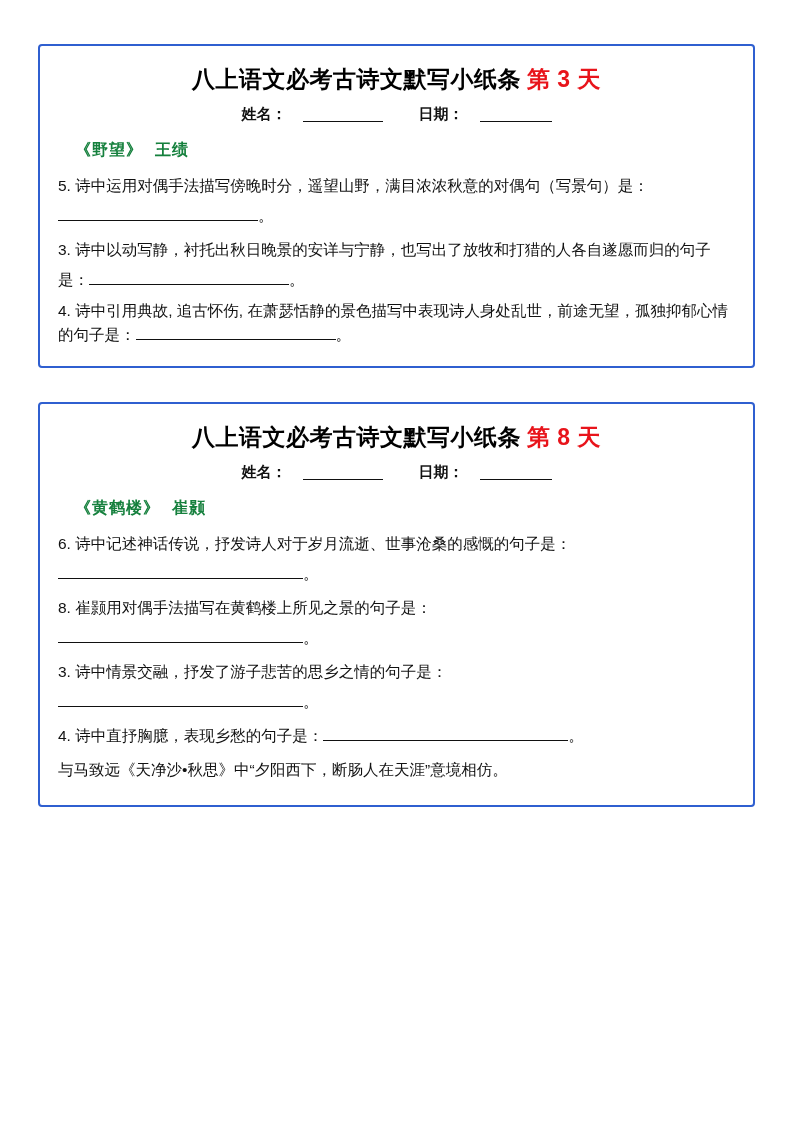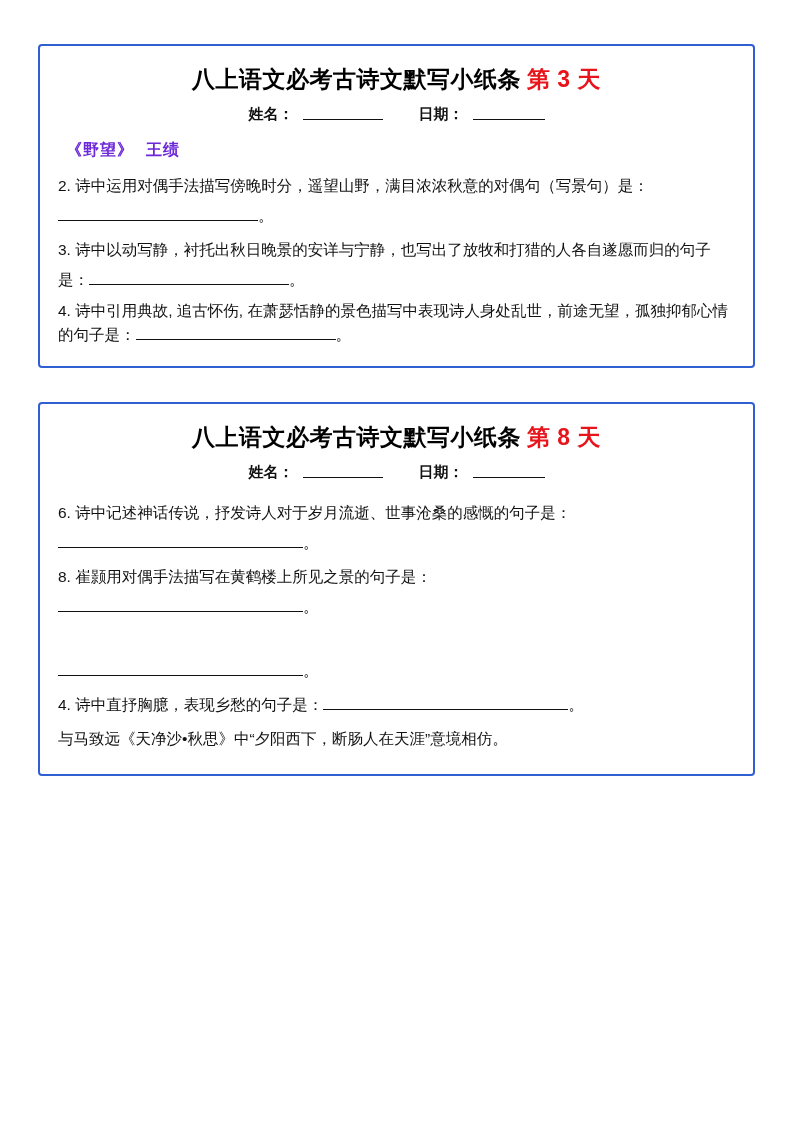--- a/index.html
+++ b/index.html
@@ -46,39 +46,39 @@
     display: flex;
     justify-content: center;
     align-items: flex-end;
     gap: 36px;
     font-size: 15px;
     margin-bottom: 16px;
     color: #111111;
   }
   .meta-item {
     display: flex;
-    align-items: flex-start;
-    gap: 9px;
+    align-items: center;
+    gap: 16px;
   }
   .meta-label {
     font-size: 15px;
     font-weight: bold;
   }
   .blank-line {
     display: inline-block;
     border-bottom: 1.6px solid #111111;
     height: 14px;
   }
   .blank-w80 { width: 80px; }
   .blank-w72 { width: 72px; }
   .poem-head {
-    color: #6d28d9;
+    color: #15803d;
     font-weight: bold;
     font-size: 16px;
-    margin: 4px 0 10px 8px;
+    margin: 4px 0 10px 17px;
     letter-spacing: 1px;
   }
   .poem-head .author {
     margin-left: 12px;
   }
   .q {
     font-size: 15.5px;
     line-height: 30px;
     margin: 0 0 4px 0;
     text-align: left;
@@ -115,21 +115,21 @@
         <span class="blank-line blank-w72"></span>
       </div>
     </div>
 
     <div class="poem-head">
       <span>《野望》</span><span class="author">王绩</span>
     </div>
 
 
     <p class="q">
-      <span>2. 诗中运用对偶手法描写傍晚时分，遥望山野，满目浓浓秋意的对偶句（写景句）是：</span><span class="under u-long"></span><span>。</span>
+      <span>5. 诗中运用对偶手法描写傍晚时分，遥望山野，满目浓浓秋意的对偶句（写景句）是：</span><span class="under u-long"></span><span>。</span>
     </p>
 
     <p class="q">
       <span>3. 诗中以动写静，衬托出秋日晚景的安详与宁静，也写出了放牧和打猎的人各自遂愿而归的句子是：</span><span class="under u-long"></span><span>。</span>
     </p>
 
     <p class="q q-tight">
       <span>4. 诗中引用典故, 追古怀伤, 在萧瑟恬静的景色描写中表现诗人身处乱世，前途无望，孤独抑郁心情的句子是：</span><span class="under u-long"></span><span>。</span>
     </p>
   </div>
@@ -143,32 +143,35 @@
       <div class="meta-item">
         <span class="meta-label">姓名：</span>
         <span class="blank-line blank-w80"></span>
       </div>
       <div class="meta-item">
         <span class="meta-label">日期：</span>
         <span class="blank-line blank-w72"></span>
       </div>
     </div>
 
+    <div class="poem-head">
+      <span>《黄鹤楼》</span><span class="author">崔颢</span>
+    </div>
 
     <p class="q">
       <span>6. 诗中记述神话传说，抒发诗人对于岁月流逝、世事沧桑的感慨的句子是：</span><span class="under u-xlong"></span><span>。</span>
     </p>
 
     <p class="q">
       <span>8. 崔颢用对偶手法描写在黄鹤楼上所见之景的句子是：</span><br>
       <span class="under u-xlong"></span><span>。</span>
     </p>
 
     <p class="q">
-      <br>
+      <span>3. 诗中情景交融，抒发了游子悲苦的思乡之情的句子是：</span><br>
       <span class="under u-xlong"></span><span>。</span>
     </p>
 
     <p class="q">
       <span>4. 诗中直抒胸臆，表现乡愁的句子是：</span><span class="under u-xlong"></span><span>。</span>
     </p>
 
     <p class="q">与马致远《天净沙•秋思》中“夕阳西下，断肠人在天涯”意境相仿。</p>
   </div>
 

